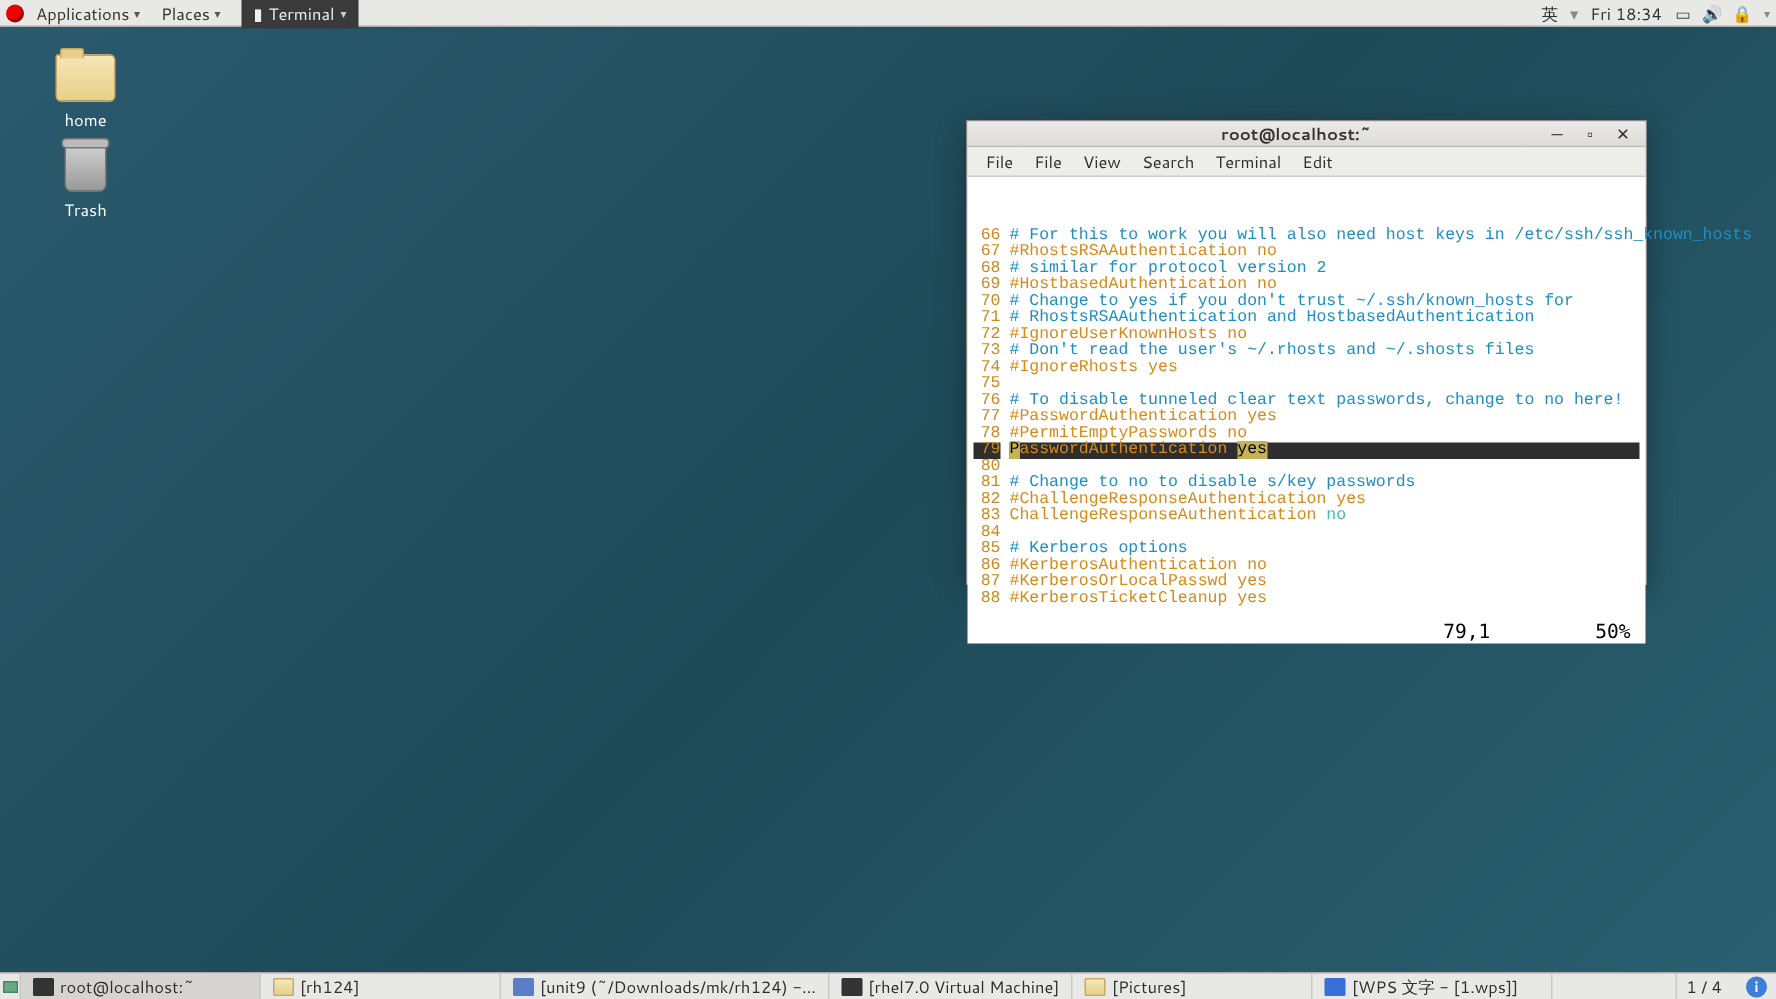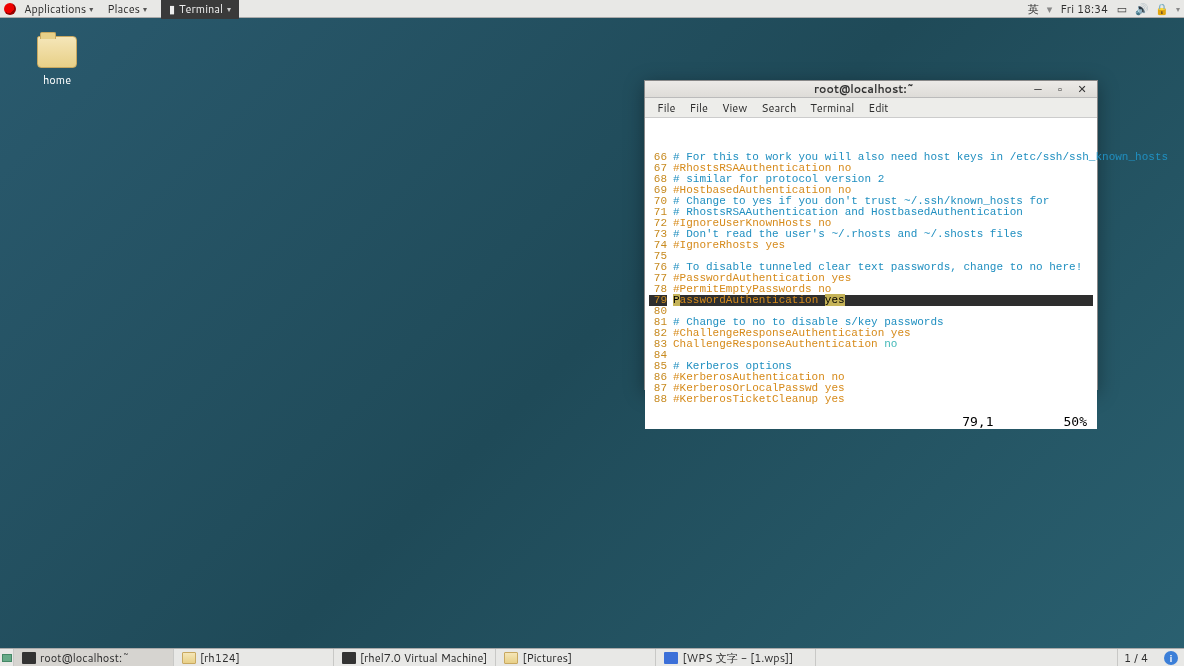--- a/index.html
+++ b/index.html
@@ -158,20 +158,24 @@
     <span class="tray-icon">🔊</span>
     <span class="tray-icon">🔒</span>
     <span style="color:#888;font-size:8px">▾</span>
   </div>
 </div>
 
 <div class="desktop">
   <div class="desktop-icon" style="top:18px; left:22px">
     <div class="glyph folder-glyph"></div>
     <div>home</div>
+  </div>
+  <div class="desktop-icon" style="top:78px; left:22px">
+    <div class="trash-glyph"></div>
+    <div>Trash</div>
   </div>
 
   <div class="window" style="left:644px; top:62px; width:454px; height:310px">
     <div class="titlebar">
       <div style="width:60px"></div>
       <div class="title">root@localhost:~</div>
       <div class="win-ctrls">
         <div class="win-ctrl">—</div>
         <div class="win-ctrl">▫</div>
         <div class="win-ctrl">✕</div>
@@ -201,20 +205,24 @@
     </div>
     <div class="task active">
       <span class="task-icon term"></span>
       <span>root@localhost:~</span>
     </div>
     <div class="task">
       <span class="task-icon folder"></span>
       <span>[rh124]</span>
     </div>
     <div class="task">
+      <span class="task-icon doc"></span>
+      <span>[unit9 (~/Downloads/mk/rh124) -...</span>
+    </div>
+    <div class="task">
       <span class="task-icon term"></span>
       <span>[rhel7.0 Virtual Machine]</span>
     </div>
     <div class="task">
       <span class="task-icon folder"></span>
       <span>[Pictures]</span>
     </div>
     <div class="task">
       <span class="task-icon wps"></span>
       <span>[WPS 文字 - [1.wps]]</span>

